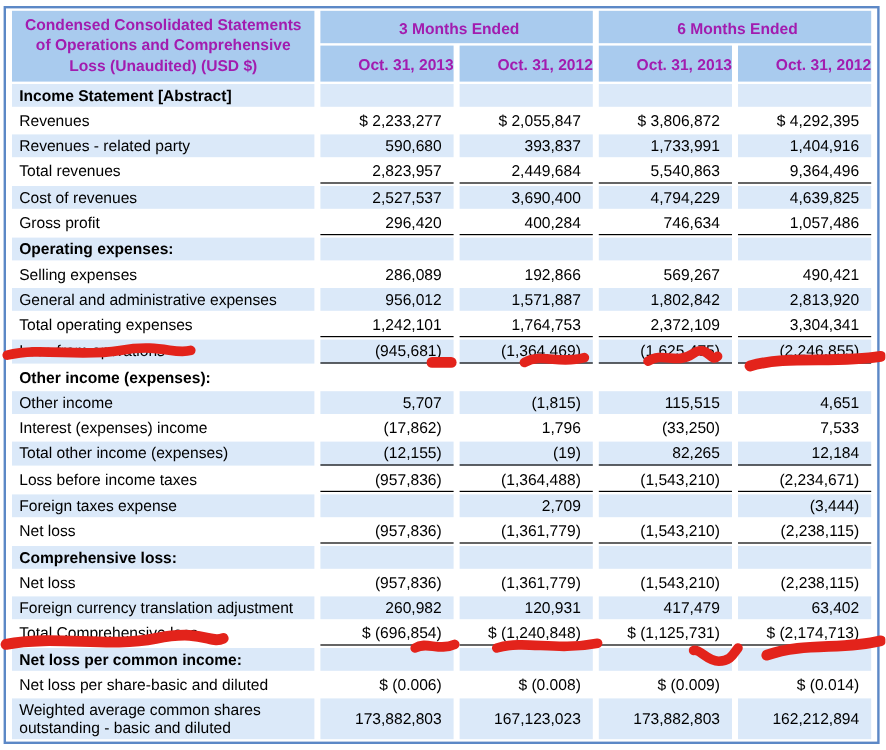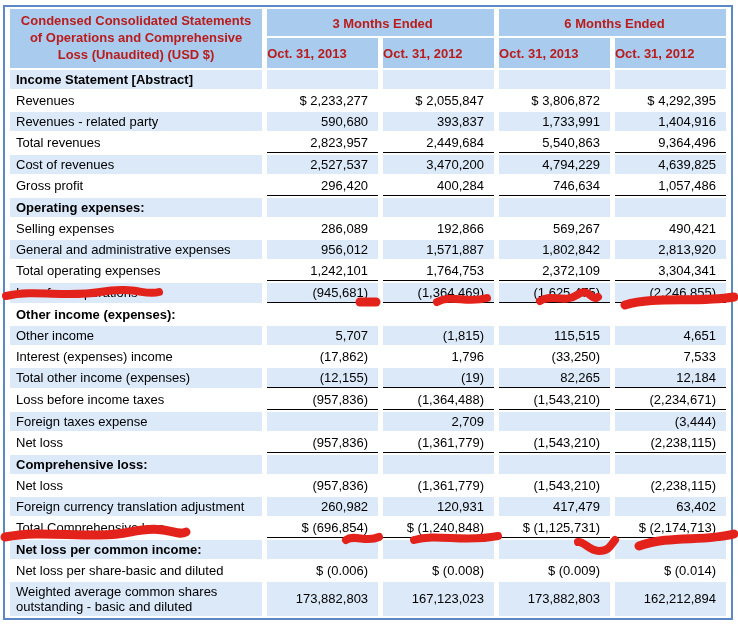--- a/index.html
+++ b/index.html
@@ -25,36 +25,36 @@
     border-spacing: 5px 2px;
     background: #ffffff;
     border: 2px solid #5c88c6;
     table-layout: fixed;
   }
   col.label-col { width: 250px; }
   col.num-col { width: 110px; }
 
   th {
     background: #a9cbee;
-    color: #b91c1c;
+    color: #a21caf;
     font-weight: bold;
     font-size: 13px;
     vertical-align: middle;
   }
   th.title-cell {
     text-align: center;
     padding: 4px 8px;
     line-height: 1.3;
   }
   th.group-cell {
     text-align: center;
     padding: 5px 0 4px 4px;
   }
   th.date-cell {
-    text-align: left;
+    text-align: right;
     padding: 6px 0 5px 0;
   }
 
   td {
     font-size: 13px;
     line-height: 15px;
     padding: 2px 6px;
     color: #000000;
     vertical-align: middle;
     overflow: hidden;
@@ -133,21 +133,21 @@
         <tr>
           <td class="label">Total revenues</td>
           <td class="num ul">2,823,957</td>
           <td class="num ul">2,449,684</td>
           <td class="num ul">5,540,863</td>
           <td class="num ul">9,364,496</td>
         </tr>
         <tr>
           <td class="label">Cost of revenues</td>
           <td class="num">2,527,537</td>
-          <td class="num">3,470,200</td>
+          <td class="num">3,690,400</td>
           <td class="num">4,794,229</td>
           <td class="num">4,639,825</td>
         </tr>
         <tr>
           <td class="label">Gross profit</td>
           <td class="num ul">296,420</td>
           <td class="num ul">400,284</td>
           <td class="num ul">746,634</td>
           <td class="num ul">1,057,486</td>
         </tr>

